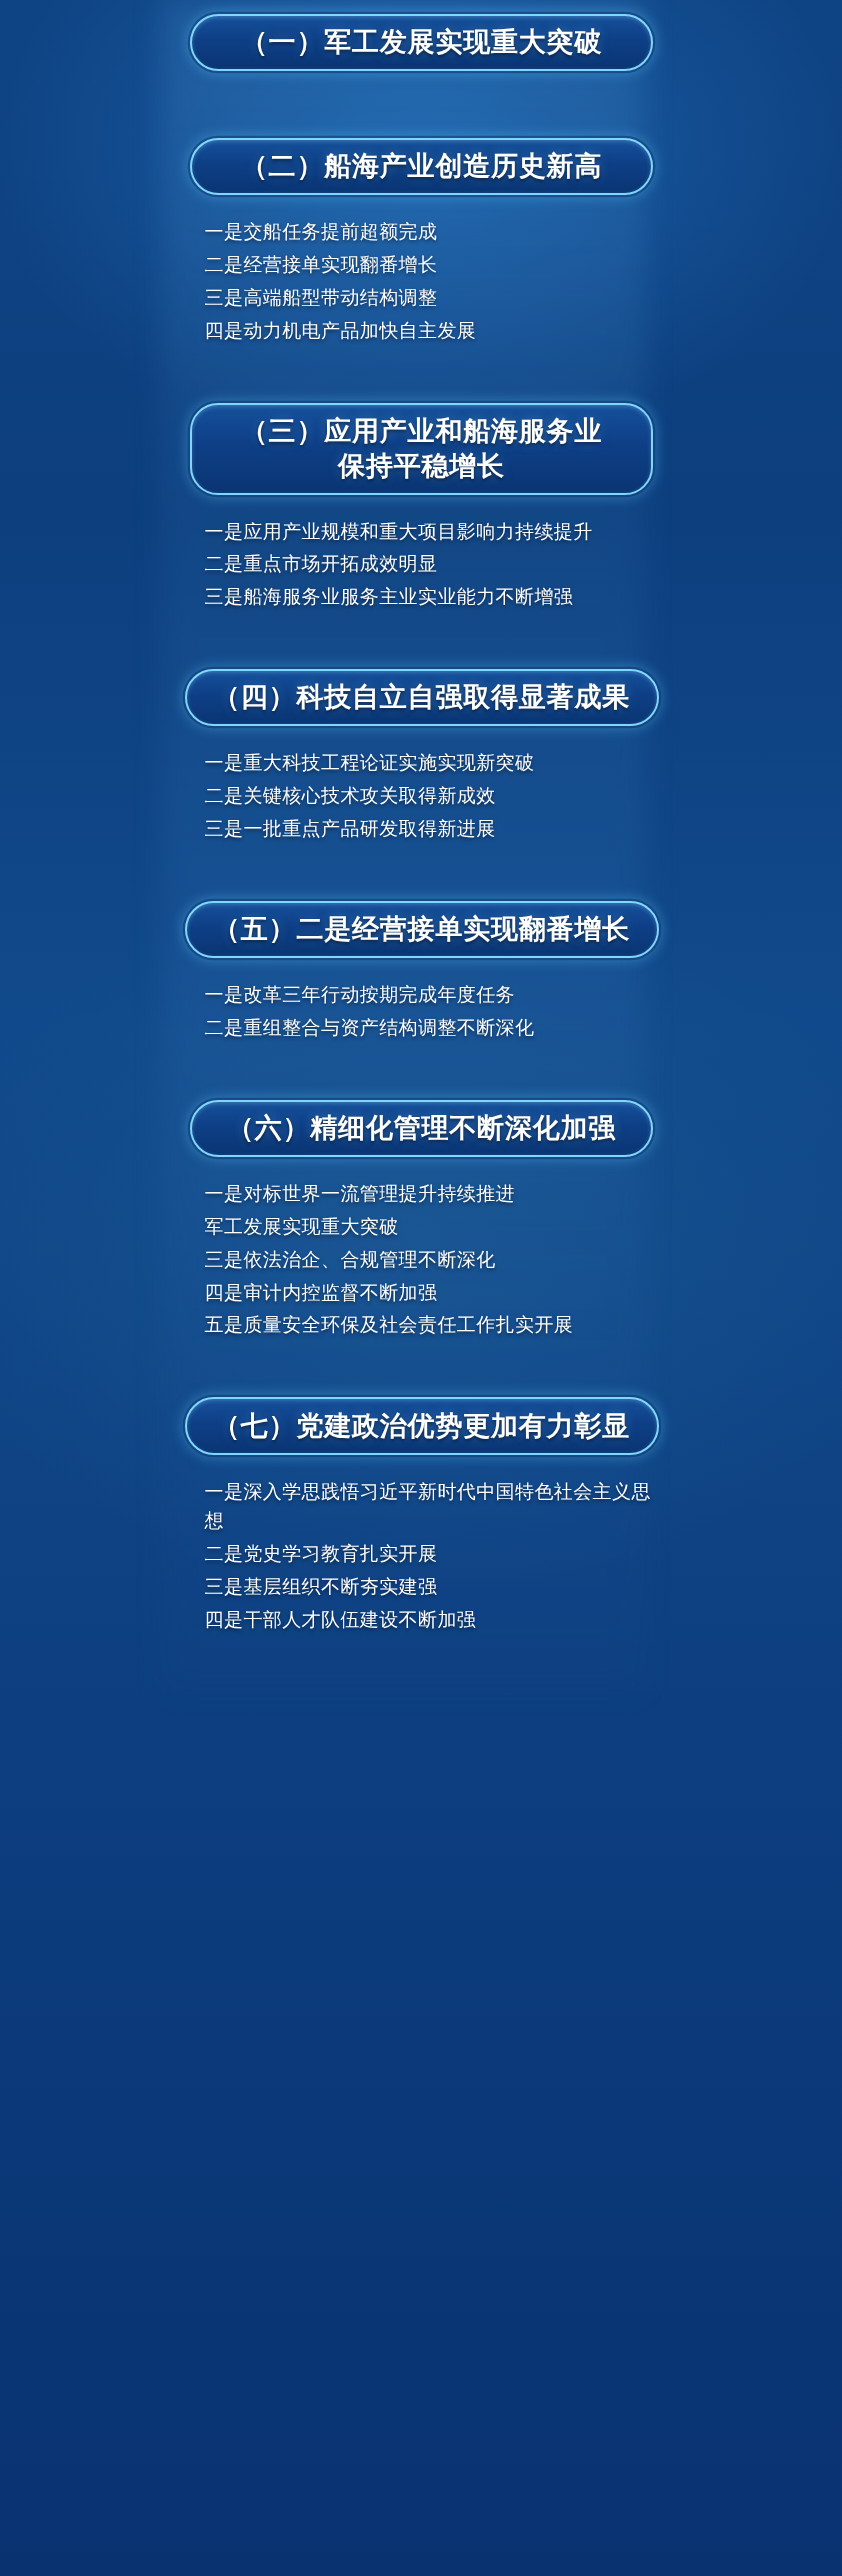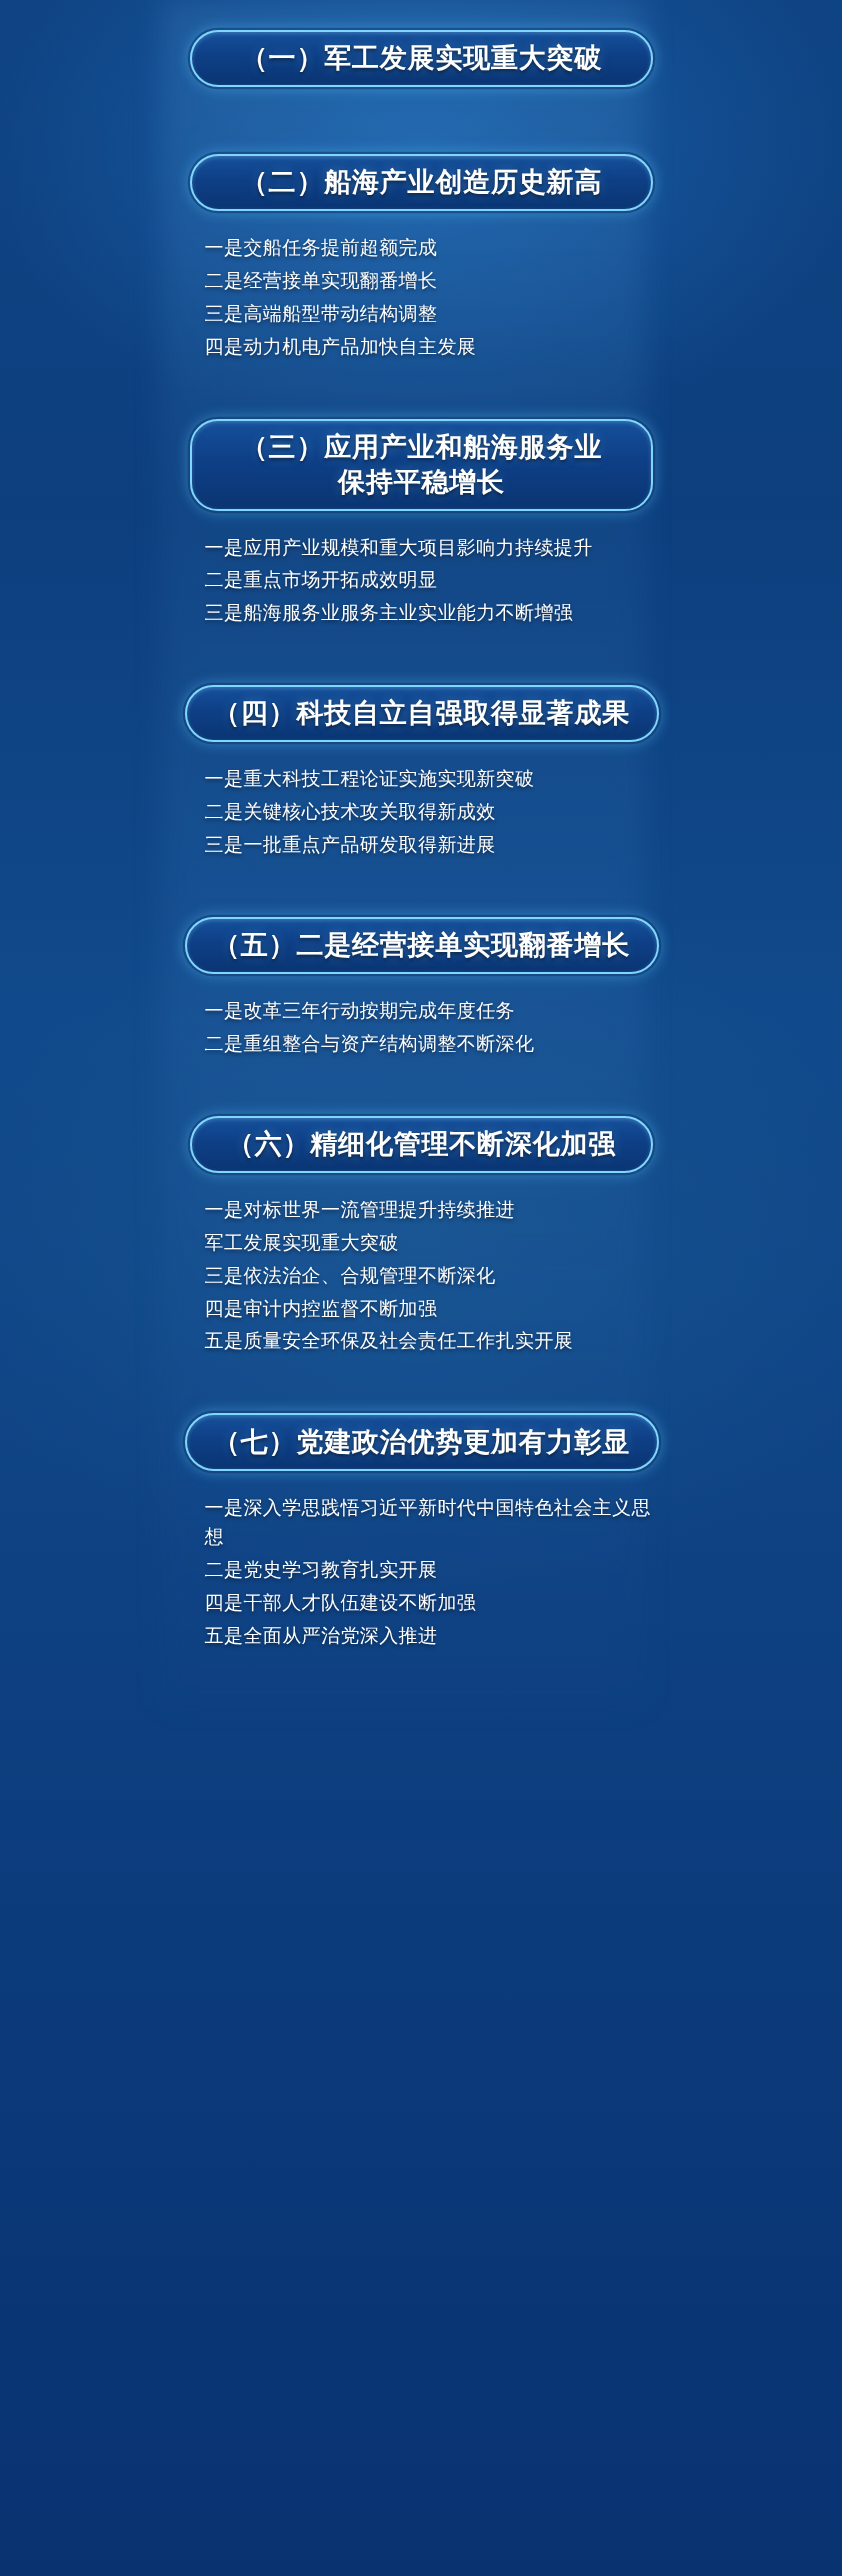--- a/index.html
+++ b/index.html
@@ -15,21 +15,21 @@
       radial-gradient(ellipse 702px 468px at 50% 6%, #1a5fa8 0%, rgba(26,95,168,0) 62%),
       radial-gradient(ellipse 780px 546px at 50% 48%, #17528f 0%, rgba(23,82,143,0) 65%),
       linear-gradient(180deg, #0f4484 0%, #0d3f7e 20%, #114a8c 40%, #0e4182 62%, #0b3979 80%, #093271 100%);
     color: #ffffff;
     overflow-x: hidden;
   }
 
   .page {
     position: relative;
     width: 806px;
-    padding: 16px 0 31px 0;
+    padding: 0 0 31px 0;
     box-sizing: border-box;
   }
 
   
   .glow-band {
     position: absolute;
     left: 50%;
     transform: translateX(-50%);
     top: 0;
     width: 484px;
@@ -210,19 +210,19 @@
   <div class="section">
     <div class="pill-wrap">
       <div class="pill">
         <span class="pill-text">（七）党建政治优势更加有力彰显</span>
       </div>
     </div>
     <div class="body-wrap">
       <div class="body-box">
         <div class="item hang">一是深入学思践悟习近平新时代中国特色社会主义思想</div>
         <div class="item hang">二是党史学习教育扎实开展</div>
+        <div class="item hang">三是基层组织不断夯实建强</div>
         <div class="item hang">四是干部人才队伍建设不断加强</div>
-        <div class="item hang">五是全面从严治党深入推进</div>
       </div>
     </div>
   </div>
 </div>
 
 
 </body></html>

